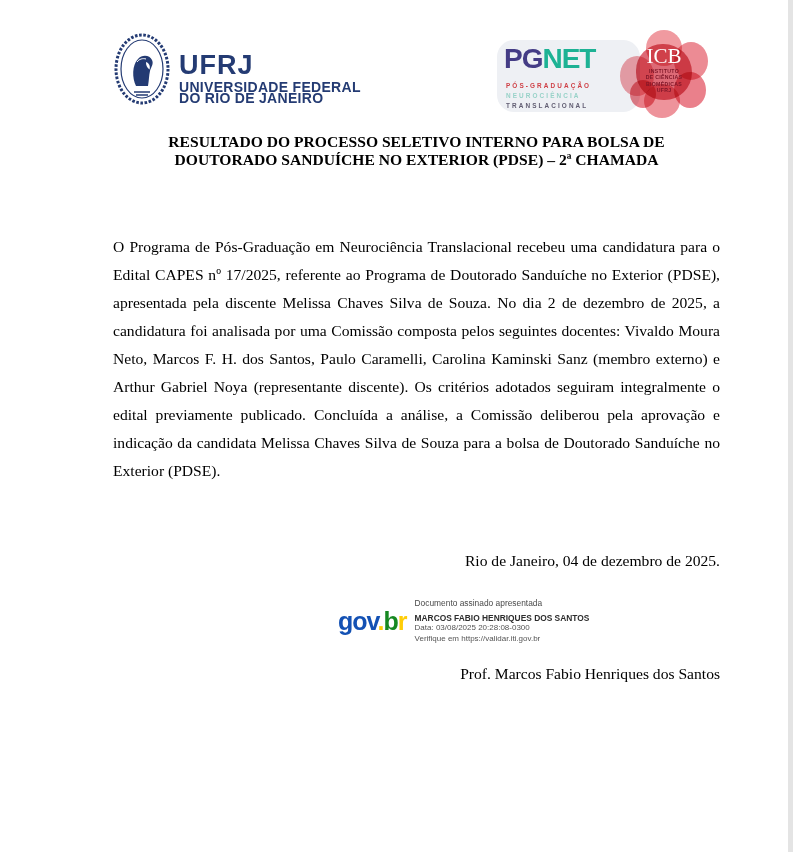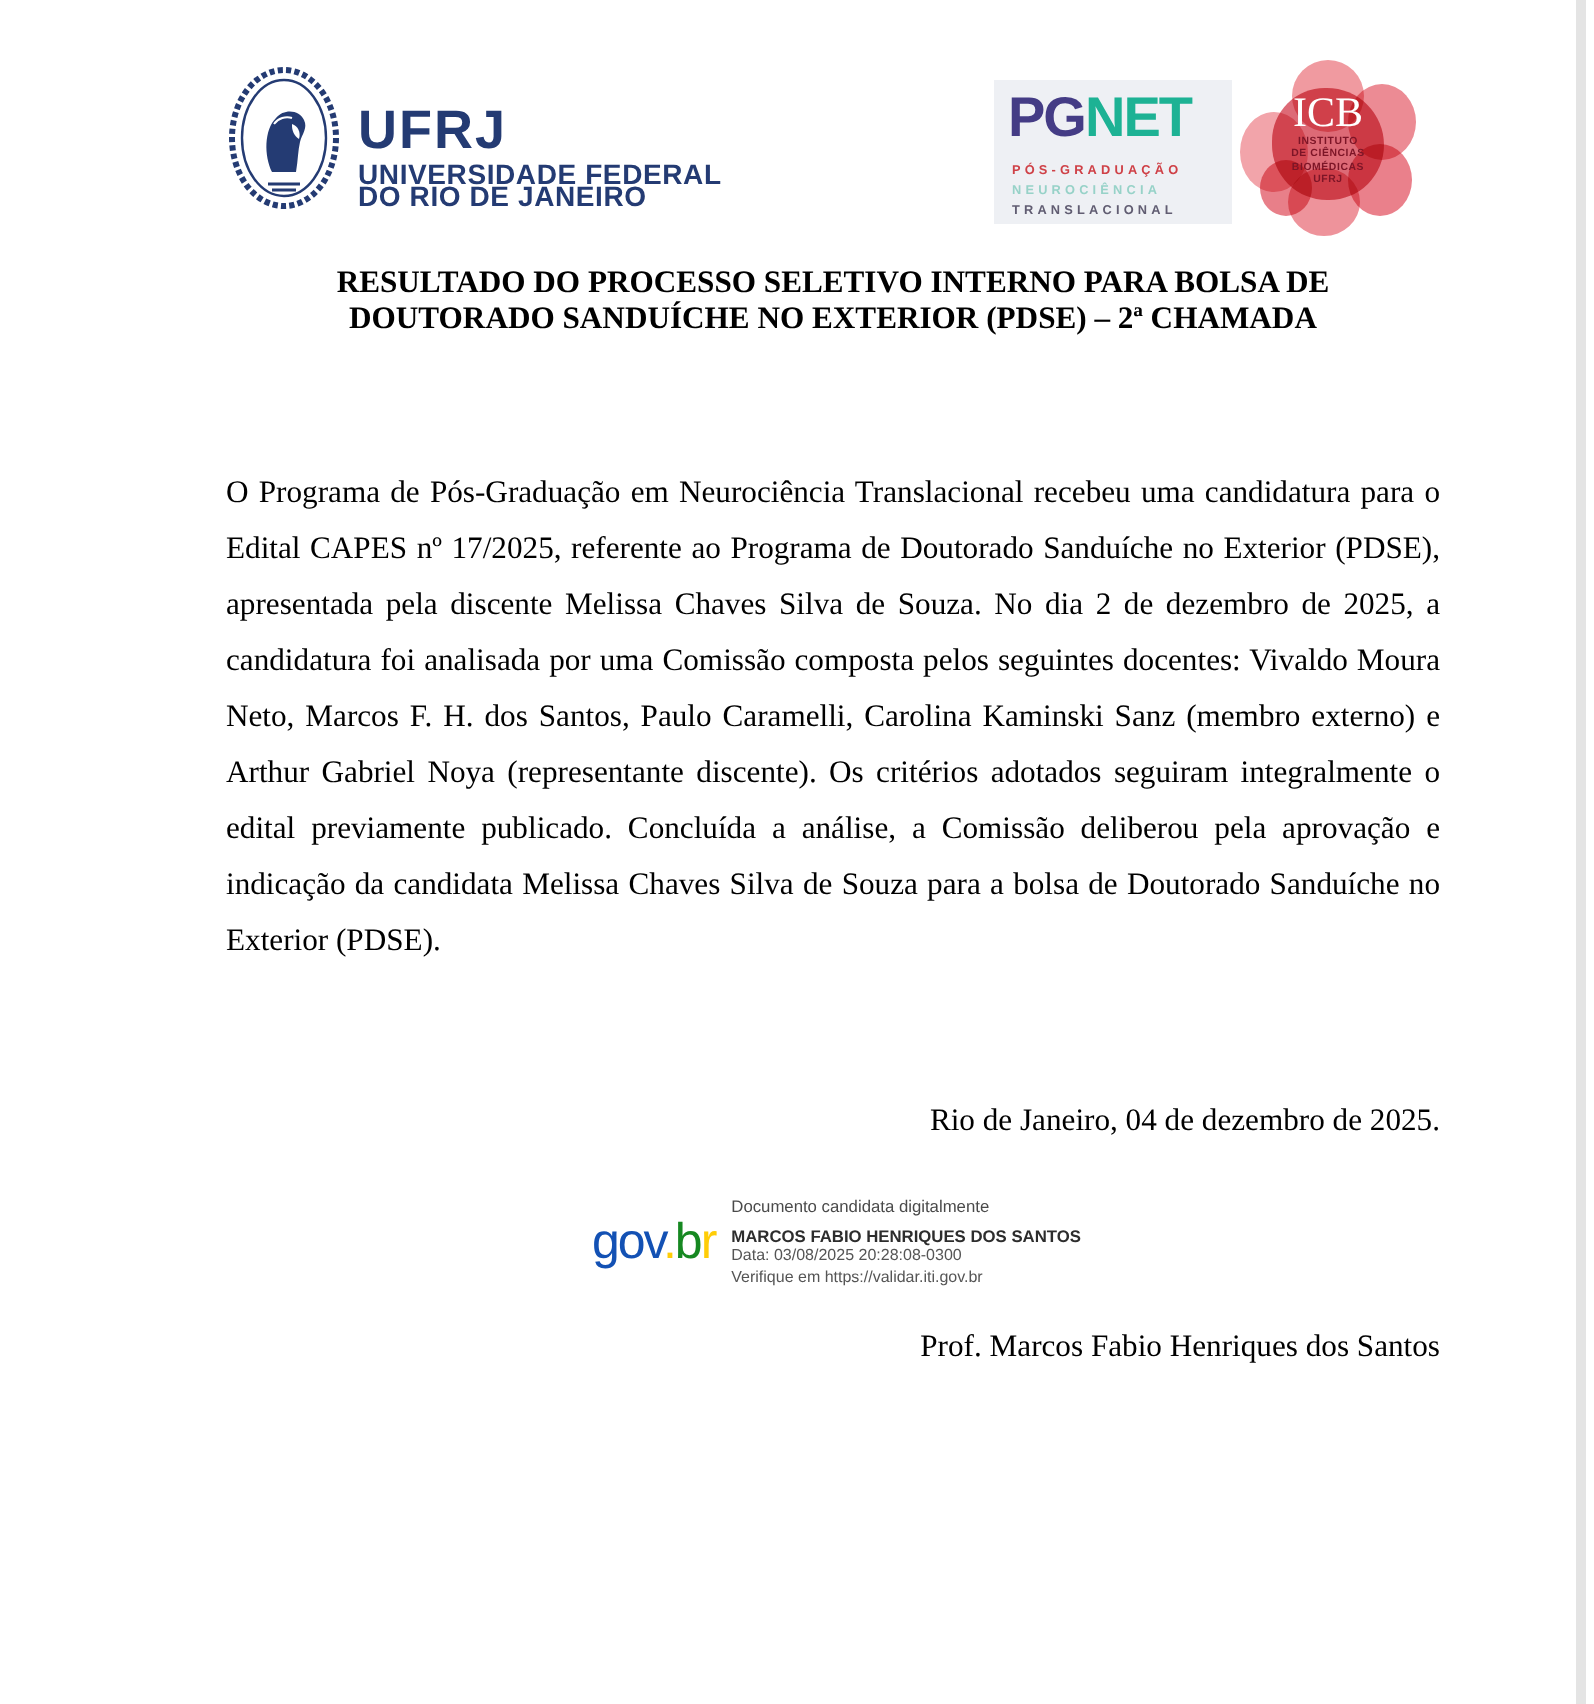--- a/index.html
+++ b/index.html
@@ -13,22 +13,22 @@
     overflow: hidden;
   }
 
   
   .ufrj-logo { position: absolute; left: 113px; top: 32px; display: flex; align-items: flex-start; }
   .ufrj-text { margin-left: 8px; padding-top: 20px; color: #243b73; font-family: "Liberation Sans", sans-serif; }
   .ufrj-acronym { font-size: 27px; font-weight: 800; letter-spacing: 1px; line-height: 27px; }
   .ufrj-name { font-size: 14px; font-weight: 700; letter-spacing: 0.3px; line-height: 11px; margin-top: 3px; }
 
   .pgnet-logo {
-    position: absolute; left: 497px; top: 40px; width: 119px; height: 72px;
-    background: #eef0f4; font-family: "Liberation Sans", sans-serif;
+    position: absolute; left: 497px; top: 40px; width: 143px; height: 72px;
+    background: #eef0f4; font-family: "Liberation Sans", sans-serif; border-radius: 17px;
   }
   .pgnet-wordmark { position: absolute; left: 7px; top: 4px; font-size: 28px; font-weight: 800; letter-spacing: -1px; line-height: 30px; }
   .pgnet-pg { color: #443c85; }
   .pgnet-net { color: #1db294; }
   .pgnet-sub { position: absolute; left: 9px; font-size: 6.4px; font-weight: 700; letter-spacing: 2.1px; white-space: nowrap; }
   .pgnet-sub1 { top: 42px; color: #cf4147; }
   .pgnet-sub2 { top: 52px; color: #97d2c8; }
   .pgnet-sub3 { top: 62px; color: #615d72; }
 
   .icb-logo { position: absolute; left: 620px; top: 30px; width: 92px; height: 90px; }
@@ -61,21 +61,21 @@
     position: absolute; left: 113px; top: 552px; width: 607px;
     text-align: right; font-size: 15.6px;
   }
 
   
   .sig-block {
     position: absolute; left: 296px; top: 598px;
     display: flex; align-items: center;
     font-family: "Liberation Sans", sans-serif;
   }
-  .govbr-wordmark { font-size: 25px; font-weight: 400; letter-spacing: -1px; line-height: 25px; margin-right: 8px; }
+  .govbr-wordmark { font-size: 25px; font-weight: 700; letter-spacing: -1px; line-height: 25px; margin-right: 8px; margin-left: 42px; }
   .govbr-gov { color: #1351B4; }
   .govbr-dot { color: #FFCD07; }
   .govbr-b   { color: #168821; }
   .govbr-r   { color: #FFCD07; }
   .sig-text { font-size: 8px; color: #555555; line-height: 10.5px; }
   .sig-digital { margin-bottom: 4px; color: #4a4a4a; font-size: 8.4px; }
   .sig-name { font-weight: 700; color: #2d2d2d; font-size: 8.4px; }
 
   
   .doc-footer {
@@ -145,21 +145,21 @@
 
   <div class="doc-body">O Programa de Pós-Graduação em Neurociência Translacional recebeu uma candidatura para o Edital CAPES nº 17/2025, referente ao Programa de Doutorado Sanduíche no Exterior (PDSE), apresentada pela discente Melissa Chaves Silva de Souza. No dia 2 de dezembro de 2025, a candidatura foi analisada por uma Comissão composta pelos seguintes docentes: Vivaldo Moura Neto, Marcos F. H. dos Santos, Paulo Caramelli, Carolina Kaminski Sanz (membro externo) e Arthur Gabriel Noya (representante discente). Os critérios adotados seguiram integralmente o edital previamente publicado. Concluída a análise, a Comissão deliberou pela aprovação e indicação da candidata Melissa Chaves Silva de Souza para a bolsa de Doutorado Sanduíche no Exterior (PDSE).</div>
 
   <div class="doc-date">Rio de Janeiro, 04 de dezembro de 2025.</div>
 
   <div class="sig-block">
     <div class="govbr-wordmark">
       <span class="govbr-gov">gov</span><span class="govbr-dot">.</span><span class="govbr-b">b</span><span class="govbr-r">r</span>
     </div>
     <div class="sig-text">
-      <div class="sig-digital">Documento candidata digitalmente</div>
+      <div class="sig-digital">Documento assinado apresentada</div>
       <div class="sig-name">MARCOS FABIO HENRIQUES DOS SANTOS</div>
       <div>Data: 03/08/2025 20:28:08-0300</div>
       <div>Verifique em https://validar.iti.gov.br</div>
     </div>
   </div>
 
   <div class="doc-footer">
     <div>Prof. Marcos Fabio Henriques dos Santos</div>
   </div>
 

